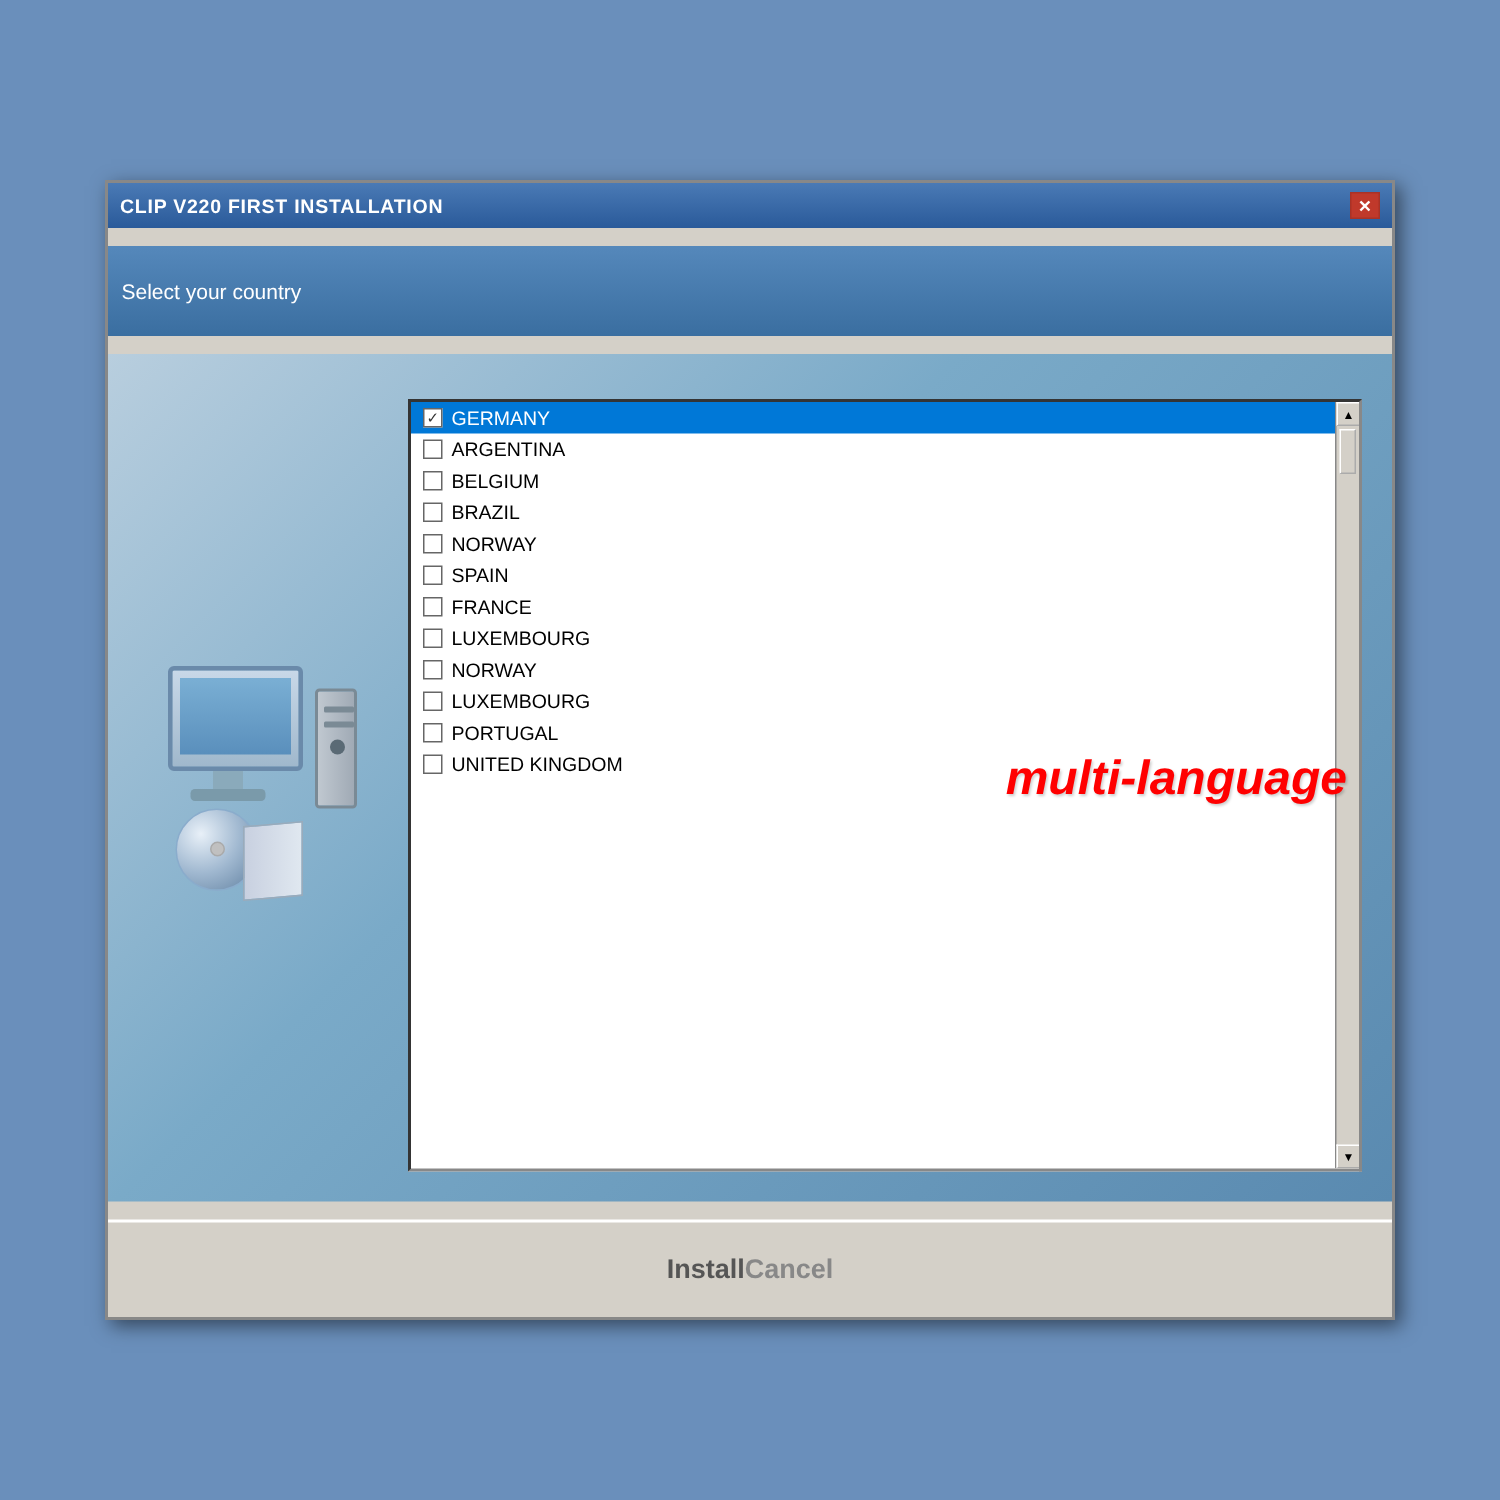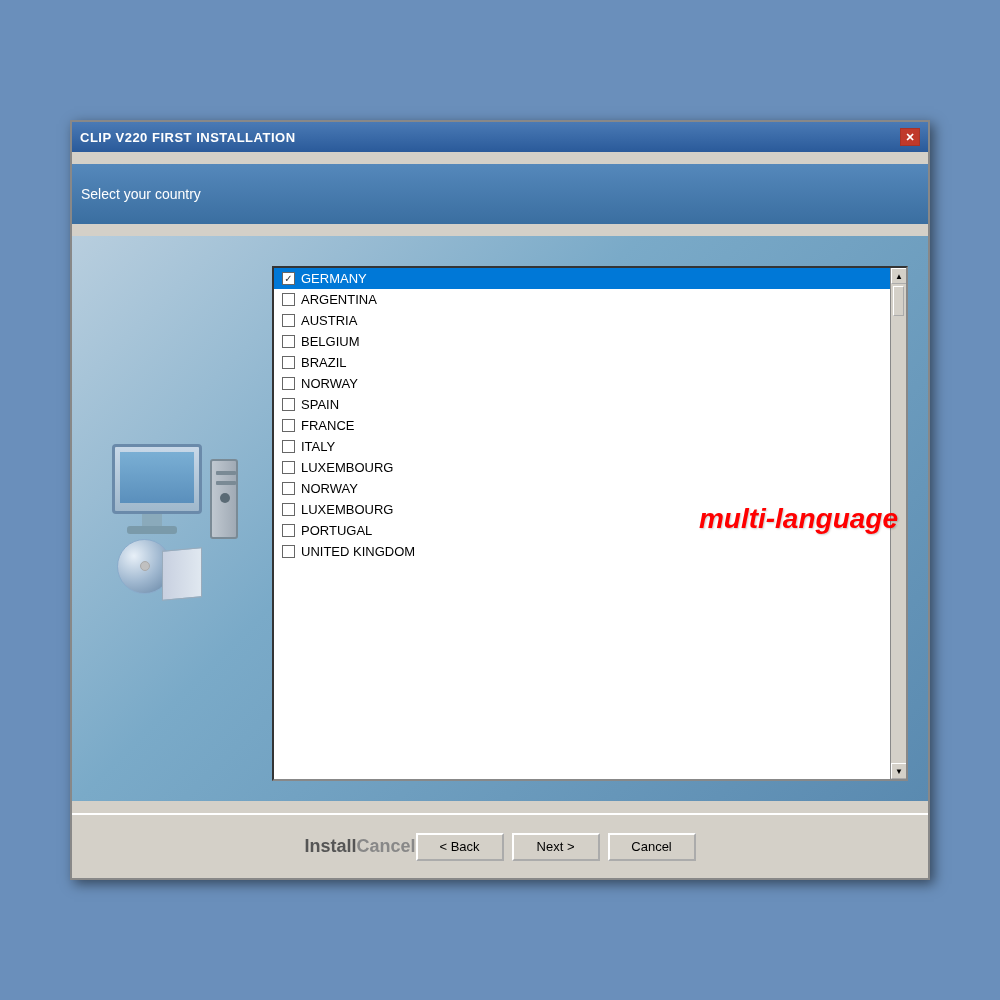--- a/index.html
+++ b/index.html
@@ -293,21 +293,21 @@
       left: 2px;
       right: 2px;
       height: 30px;
       background: #d4d0c8;
       border: 1px outset #fff;
     }
 
     .overlay-text {
       position: absolute;
       color: #ff0000;
-      font-size: 28px;
+      font-size: 32px;
       font-weight: bold;
       font-style: italic;
       pointer-events: none;
       z-index: 10;
       top: 50%;
       right: 30px;
       transform: translateY(-50%);
       text-shadow: 1px 1px 2px rgba(0,0,0,0.2);
     }
 
@@ -404,45 +404,37 @@
         <div class="country-item selected">
               <div class="country-checkbox checked">✓</div>
               <span>GERMANY</span>
             </div>
             <div class="country-item">
               <div class="country-checkbox"></div>
               <span>ARGENTINA</span>
             </div>
             <div class="country-item">
               <div class="country-checkbox"></div>
-              <span>AUSTRIA</span>
-            </div>
-            <div class="country-item">
-              <div class="country-checkbox"></div>
               <span>BELGIUM</span>
             </div>
             <div class="country-item">
               <div class="country-checkbox"></div>
               <span>BRAZIL</span>
             </div>
             <div class="country-item">
               <div class="country-checkbox"></div>
               <span>NORWAY</span>
             </div>
             <div class="country-item">
               <div class="country-checkbox"></div>
               <span>SPAIN</span>
             </div>
             <div class="country-item">
               <div class="country-checkbox"></div>
               <span>FRANCE</span>
-            </div>
-            <div class="country-item">
-              <div class="country-checkbox"></div>
-              <span>ITALY</span>
             </div>
             <div class="country-item">
               <div class="country-checkbox"></div>
               <span>LUXEMBOURG</span>
             </div>
             <div class="country-item">
               <div class="country-checkbox"></div>
               <span>NORWAY</span>
             </div>
             <div class="country-item">
@@ -469,25 +461,14 @@
     </div>
 
     <div class="overlay-text">multi-language</div>
   </div>
 
   <div class="footer">
     <div class="installshield-logo">
       <span class="logo-install">Install</span>
         <span class="logo-shield">Cancel</span>
     </div>
-    <div class="footer-buttons">
-      <button class="btn">
-        <span class="btn-label">&lt; Back</span>
-      </button>
-      <button class="btn">
-        <span class="btn-label">Next &gt;</span>
-      </button>
-      <button class="btn">
-        <span class="btn-label">Cancel</span>
-      </button>
-    </div>
   </div>
 </div>
 
 </body></html>

